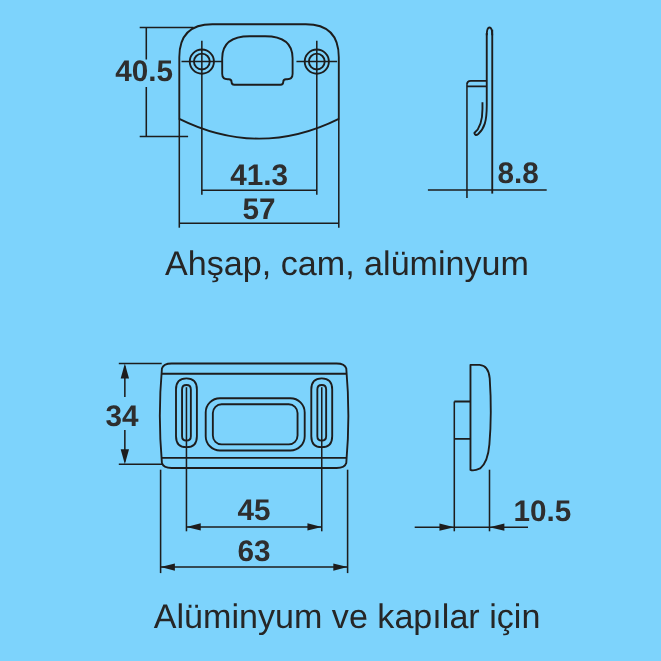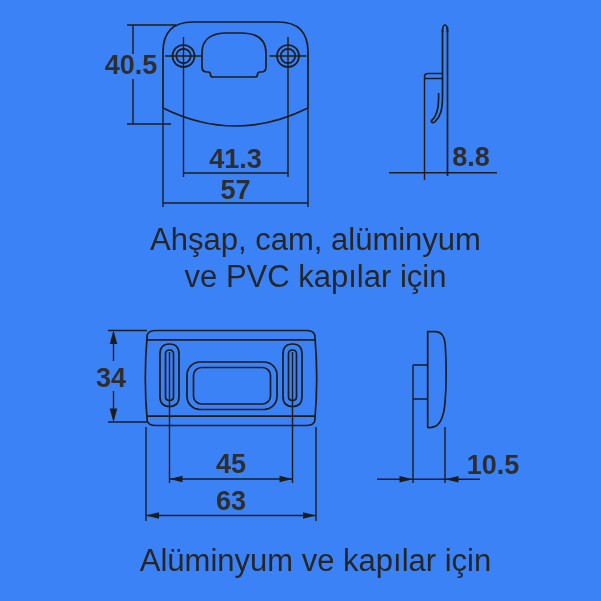--- a/index.html
+++ b/index.html
@@ -1,19 +1,19 @@
 <!DOCTYPE html>
 <html><head>
 <meta charset="utf-8">
 <style>
   html,body{margin:0;padding:0;background:#ffffff;}
   .stage{
     position:relative;
     width:601px;height:601px;
-    background:#3b82f6;
+    background:#7dd3fc;
     overflow:hidden;
     font-family:"Liberation Sans", sans-serif;
   }
   .stage svg{position:absolute;left:0;top:0;}
   
   .ln{fill:none;stroke:#1d1d1d;stroke-width:1.7;stroke-linejoin:round;}
   .dimln{fill:none;stroke:#1d1d1d;stroke-width:1.4;}
   .arrow{fill:#1d1d1d;stroke:none;}
   .dimtext{
     font-family:"Liberation Sans", sans-serif;
@@ -138,17 +138,16 @@
 
       <path class="dimln" d="M 377,479.3 H 480"></path>
       <polygon class="arrow" points="413,479.3 399.5,476 399.5,482.6"></polygon>
       <polygon class="arrow" points="445,479.3 458.5,476 458.5,482.6"></polygon>
       <text class="dimtext" text-anchor="middle" x="493" y="474">10.5</text>
     </g>
   </svg>
 
   <div class="caption caption-top">
     <div>Ahşap, cam, alüminyum</div>
-    <div>ve PVC kapılar için</div>
   </div>
   <div class="caption caption-bottom">Alüminyum ve kapılar için</div>
 
 </div>
 
 </body></html>

